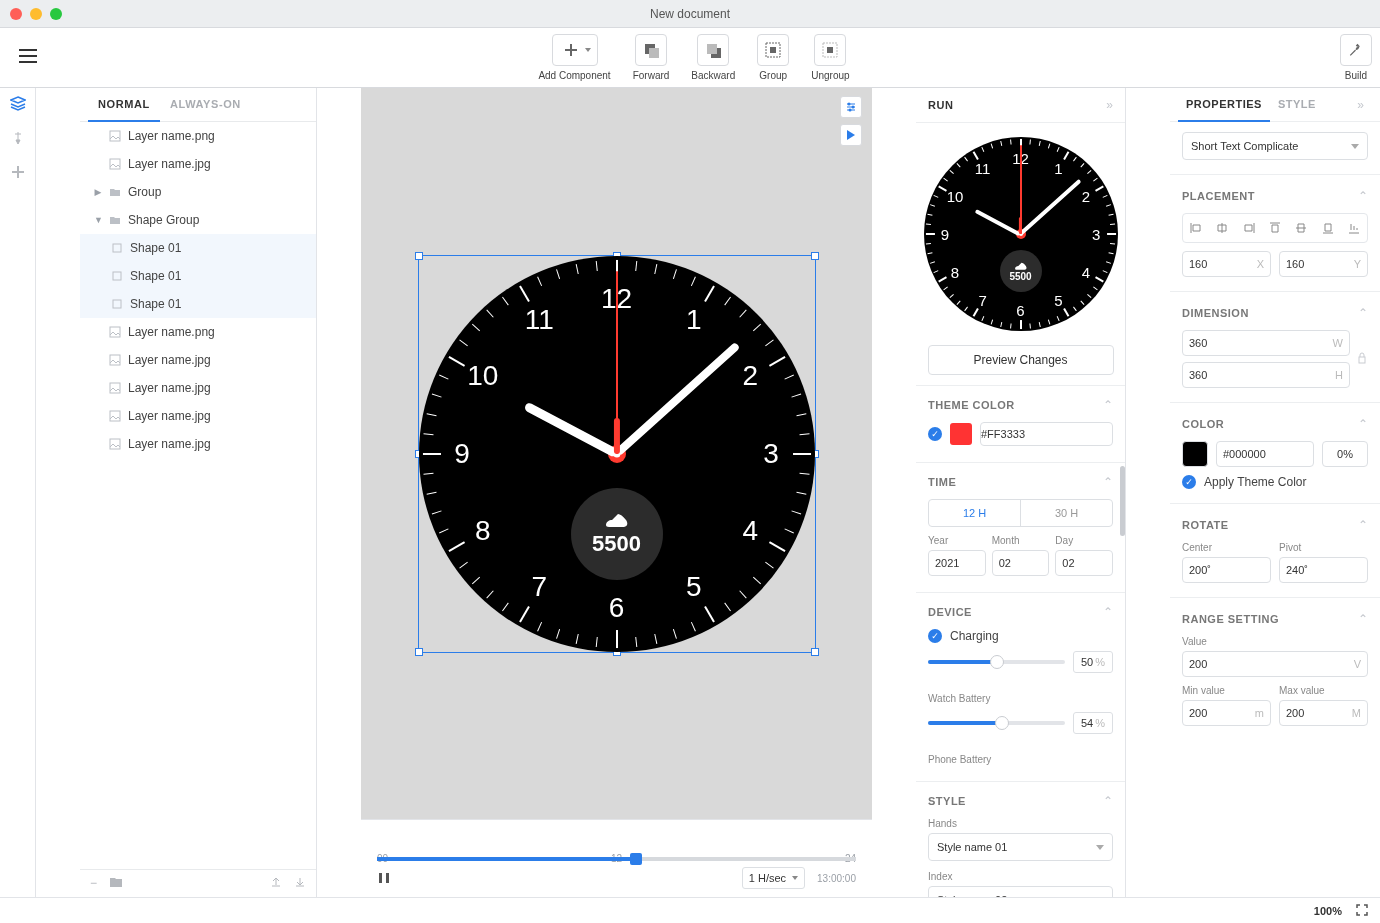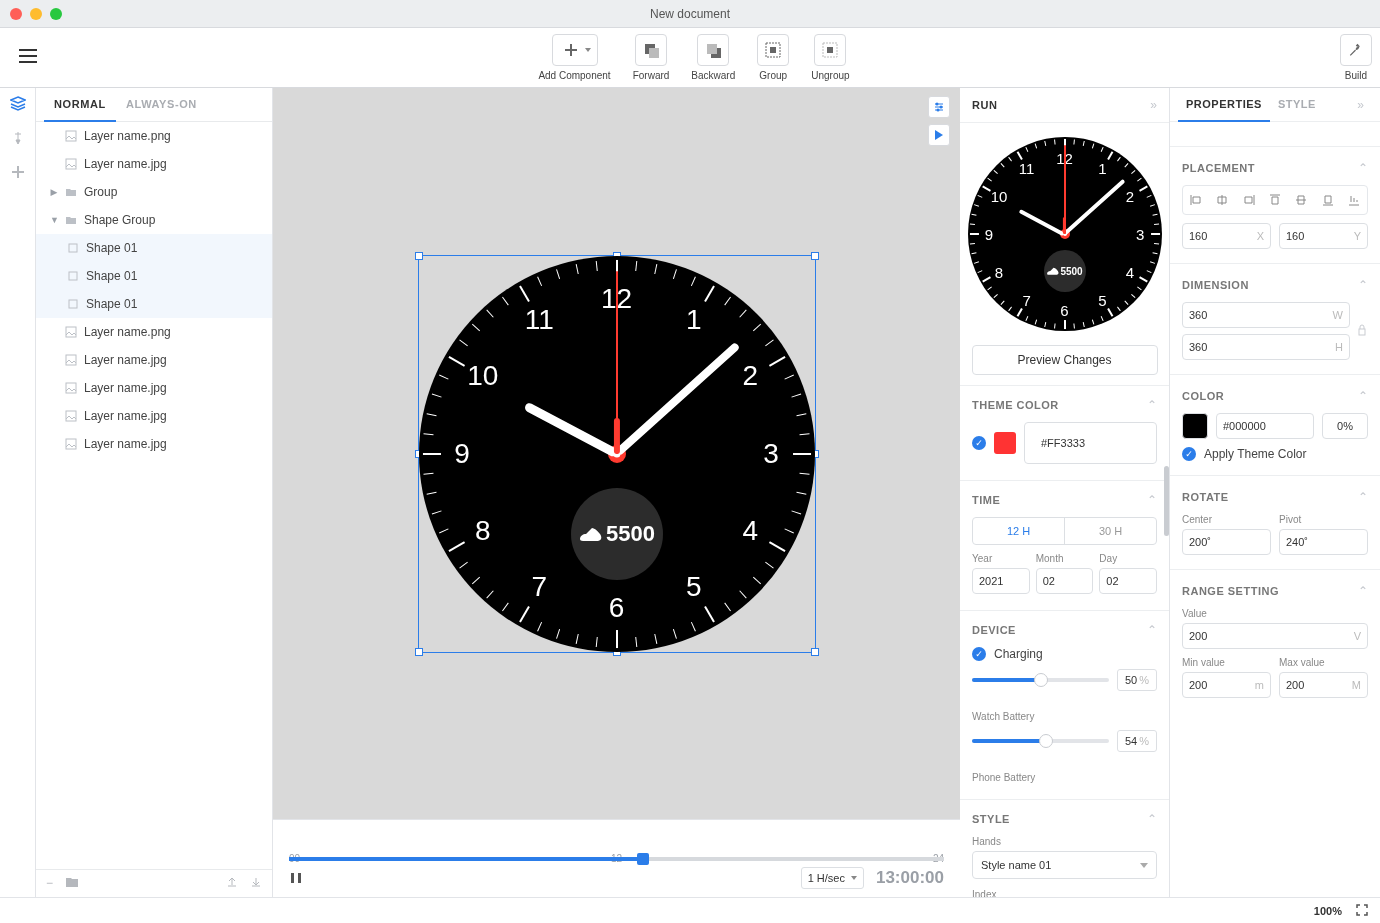--- a/index.html
+++ b/index.html
@@ -58,20 +58,21 @@
   border-left: 3px solid transparent; border-right: 3px solid transparent; border-top: 4px solid #888;
 }
 .toolbar-label { font-size: 10px; color: #444; }
 .toolbar-right { }
 
 
 .main {
   display: flex;
   flex: 1;
   min-height: 0;
+  gap: 44px;
 }
 .left-rail {
   width: 36px; flex-shrink: 0; border-right: 1px solid #e2e4e8;
   display: flex; flex-direction: column; align-items: center; padding-top: 8px; gap: 18px;
 }
 .rail-icon { width: 16px; height: 16px; display: flex; align-items: center; justify-content: center; color: #b5b8bd; }
 .rail-icon.active { color: #2b7de9; }
 
 .layers-panel {
   width: 237px; flex-shrink: 0; border-right: 1px solid #e2e4e8;
@@ -145,21 +146,21 @@
 .watch-num {
   position: absolute; color: #fff; font-weight: 500; font-family: Arial, sans-serif;
   transform: translate(-50%, -50%);
 }
 .watch.big .watch-num { font-size: 28px; }
 .watch.small .watch-num { font-size: 15px; }
 .tick { position: absolute; left: 50%; top: 50%; background: #fff; transform-origin: 50% 0; }
 .watch-hand { position: absolute; left: 50%; top: 50%; transform-origin: 50% 100%; }
 .complication {
   position: absolute; border-radius: 50%; background: #2c2c2c; color: #fff;
-  display: flex; flex-direction: row; align-items: center; justify-content: center;
+  display: flex; flex-direction: column; align-items: center; justify-content: center;
   left: 50%; transform: translateX(-50%);
 }
 .watch.big .complication { width: 92px; height: 92px; top: 232px; font-size: 22px; gap: 2px; }
 .watch.small .complication { width: 42px; height: 42px; top: 113px; font-size: 10px; }
 .shoe { width: 26px; height: 18px; }
 .watch.small .shoe { width: 14px; height: 10px; }
 .center-pin {
   position: absolute; left: 50%; top: 50%; transform: translate(-50%,-50%);
   border-radius: 50%; background: #ff3b30;
 }
@@ -188,21 +189,21 @@
 .playpause { display: flex; gap: 4px; color: #555; }
 .time-right { display: flex; gap: 12px; align-items: center; }
 .rate-select {
   height: 22px; border: 1px solid #dcdfe3; border-radius: 3px; padding: 0 18px 0 6px;
   font-size: 11px; position: relative; display: inline-flex; align-items: center;
 }
 .rate-select::after {
   content:""; position:absolute; right:6px; border-left:3px solid transparent; border-right:3px solid transparent;
   border-top:4px solid #888;
 }
-.time-text { font-size: 17px; color: #9a9fa6; font-weight: 700; }
+.time-text { font-size: 10px; color: #9a9fa6; font-weight: 400; }
 
 
 .run-panel {
   width: 210px; flex-shrink: 0; border-right: 1px solid #e2e4e8; overflow-y: auto;
 }
 .run-head {
   display: flex; justify-content: space-between; align-items: center; padding: 10px 12px;
   border-bottom: 1px solid #eceef0;
 }
 .run-head-title { font-size: 11px; font-weight: 700; letter-spacing: 0.5px; }
@@ -215,21 +216,21 @@
 .run-section {
   padding: 12px 12px 16px; border-top: 1px solid #eceef0;
 }
 .sec-head { display: flex; justify-content: space-between; align-items: center; margin-bottom: 10px; }
 .sec-title { font-size: 11px; font-weight: 700; color: #777; letter-spacing: 0.5px; }
 .sec-chevron { color: #c5c8ce; }
 .theme-row { display: flex; align-items: center; gap: 8px; }
 .check-circle { width: 14px; height: 14px; border-radius: 50%; background: #2b7de9; display:flex;align-items:center;justify-content:center; }
 .check-circle::after { content:"✓"; color:#fff; font-size:9px; }
 .swatch { width: 22px; height: 22px; border-radius: 3px; }
-.color-input { flex:1; height: 42px; border: 1px solid #dcdfe3; border-radius: 4px; padding: 0 16px; font-size: 11px; display: flex; align-items: center; }
+.color-input { flex:1; height: 24px; border: 1px solid #dcdfe3; border-radius: 4px; padding: 0 0; font-size: 11px; display: flex; align-items: center; }
 .seg { display: flex; width: 100%; border: 1px solid #dcdfe3; border-radius: 4px; overflow: hidden; font-size: 11px; }
 .seg-btn { flex:1; height: 26px; display:flex; align-items:center; justify-content:center; color: #999; }
 .seg-btn.active { color:#2b7de9; }
 .seg-btn:first-child { border-right: 1px solid #dcdfe3; }
 .field-row { display: flex; gap: 6px; margin-top: 8px; }
 .field-col { flex:1; display:flex; flex-direction:column; gap:4px; }
 .field-label { font-size: 10px; color: #888; }
 .field-input { height: 26px; border: 1px solid #dcdfe3; border-radius: 4px; padding: 0 6px; font-size: 11px; display:flex; align-items:center; justify-content:space-between; }
 .check-row { display: flex; align-items: center; gap: 8px; font-size: 12px; color: #444; }
 .slider-row { margin-top: 8px; }
@@ -856,20 +857,23 @@
 
   <div class="props-panel">
     <div class="props-tabs">
       <div style="display:flex;">
         <div class="props-tab active">PROPERTIES</div>
         <div class="props-tab">STYLE</div>
       </div>
       <div class="run-collapse" style="padding-right:8px;">»</div>
     </div>
     <div class="props-body">
+      <div class="select">
+          <span>Short Text Complicate</span>
+        </div>
 
       <hr class="props-hr">
       <div class="sec-head">
         <div class="sec-title">PLACEMENT</div>
         <div class="sec-chevron">⌃</div>
       </div>
       <div class="align-row">
         <div class="align-btn">
             <svg width="12" height="12" viewBox="0 0 12 12">
               <path d="M1 1v10M3 3h7v6H3z" stroke="currentColor" fill="none"></path>

